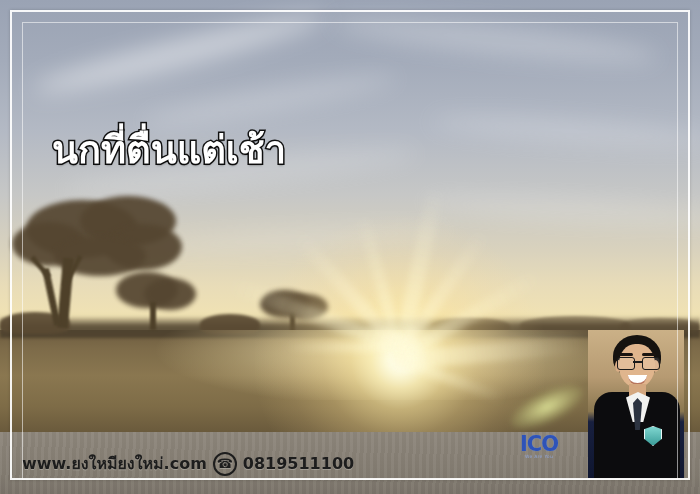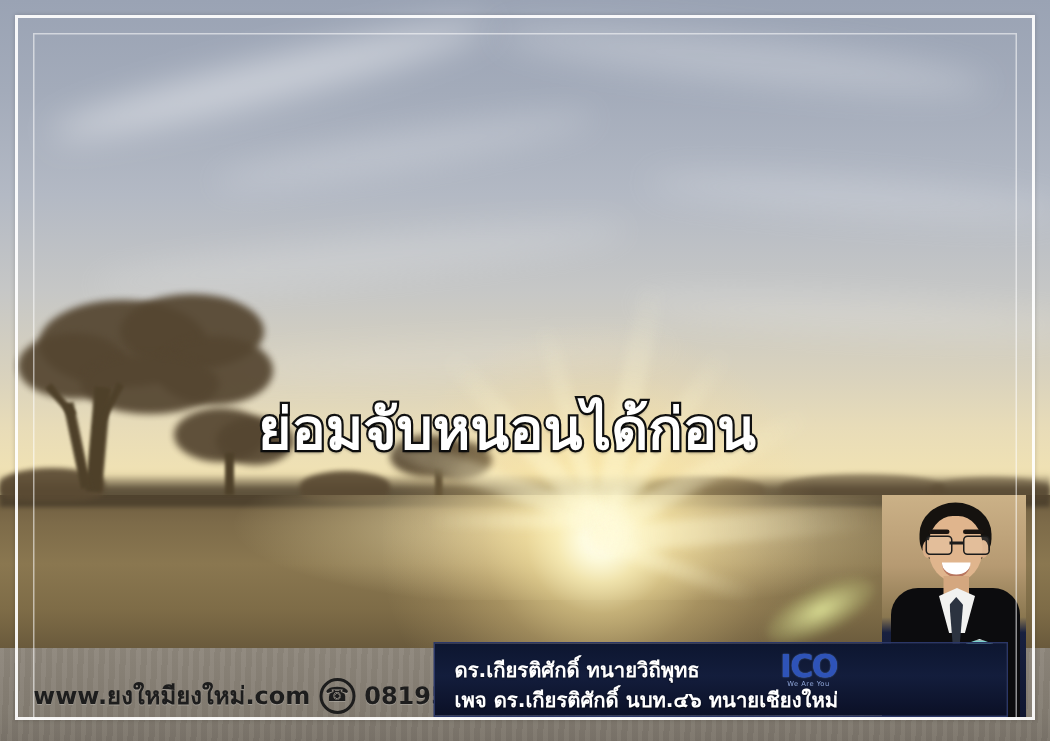--- a/index.html
+++ b/index.html
@@ -245,21 +245,21 @@
     <div class="ray" style="width:165px;height:14px;transform:rotate(-30deg);"></div>
     <div class="ray" style="width:190px;height:18px;transform:rotate(-5deg);"></div>
     <div class="ray" style="width:140px;height:12px;transform:rotate(-105deg);"></div>
     <div class="ray" style="width:150px;height:14px;transform:rotate(-132deg);"></div>
     <div class="ray" style="width:175px;height:15px;transform:rotate(-160deg);"></div>
     <div class="ray" style="width:120px;height:11px;transform:rotate(20deg);"></div>
     <div class="ray" style="width:110px;height:10px;transform:rotate(-180deg);"></div>
     <div class="flare"></div>
   </div>
 
-  <div class="headline line2">ย่อมจับหนอนได้ก่อน</div>
+  <div class="headline line1">นกที่ตื่นแต่เช้า</div>
 
   <div class="strip"></div>
   <div class="strip-tex"></div>
 
   <div class="contact">
     <span>www.ยงใหมียงใหม่.com</span>
     <span class="phone-icon">☎</span>
     <span>0819511100</span>
   </div>
 
@@ -277,24 +277,20 @@
         <div class="p-gbridge"></div>
         <div class="p-gr"></div>
     </div>
     <div class="p-mouth"></div>
     <div class="p-neck"></div>
     <div class="p-shirt"></div>
     <div class="p-tie"></div>
     <div class="p-badge"></div>
   </div>
 
-  <div class="banner">
-    <div class="banner-line bl1">ดร.เกียรติศักดิ์ ทนายวิถีพุทธ</div>
-    <div class="banner-line bl2">เพจ ดร.เกียรติศักดิ์ นบท.๔๖ ทนายเชียงใหม่</div>
-  </div>
 
   <div class="ico-logo">
     <div class="ico-mark">ICO</div>
     <div class="ico-sub">We Are You</div>
   </div>
 
   <div class="frame"></div>
   <div class="frame-in"></div>
 
 </div>

